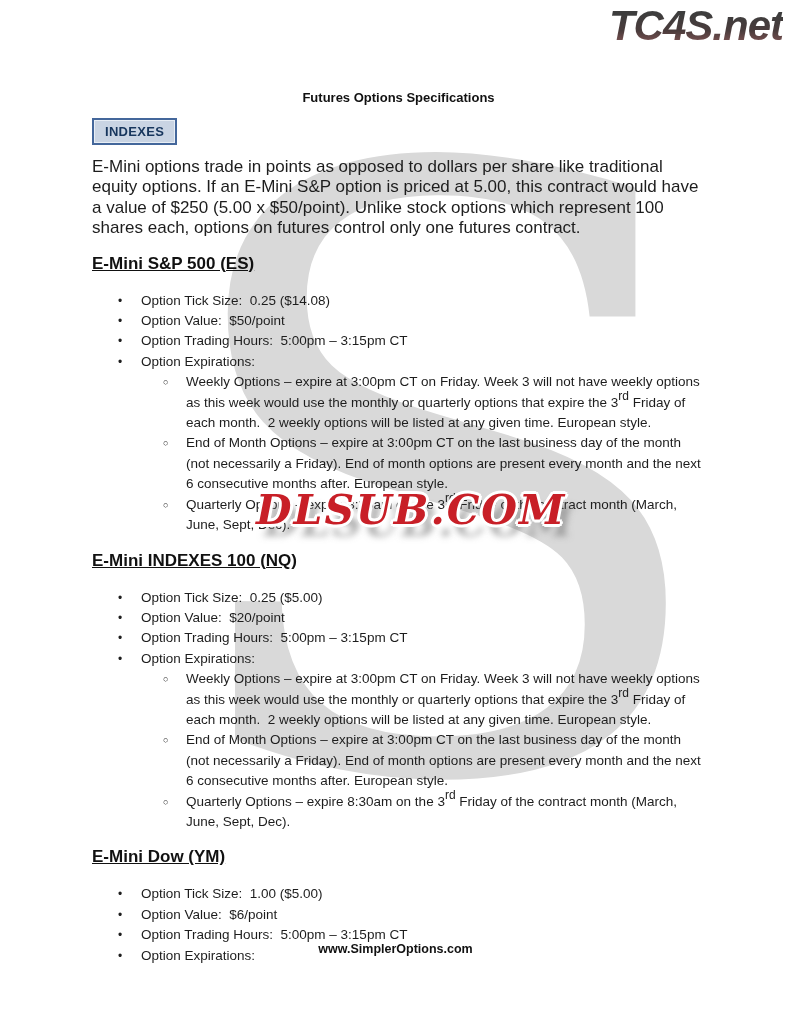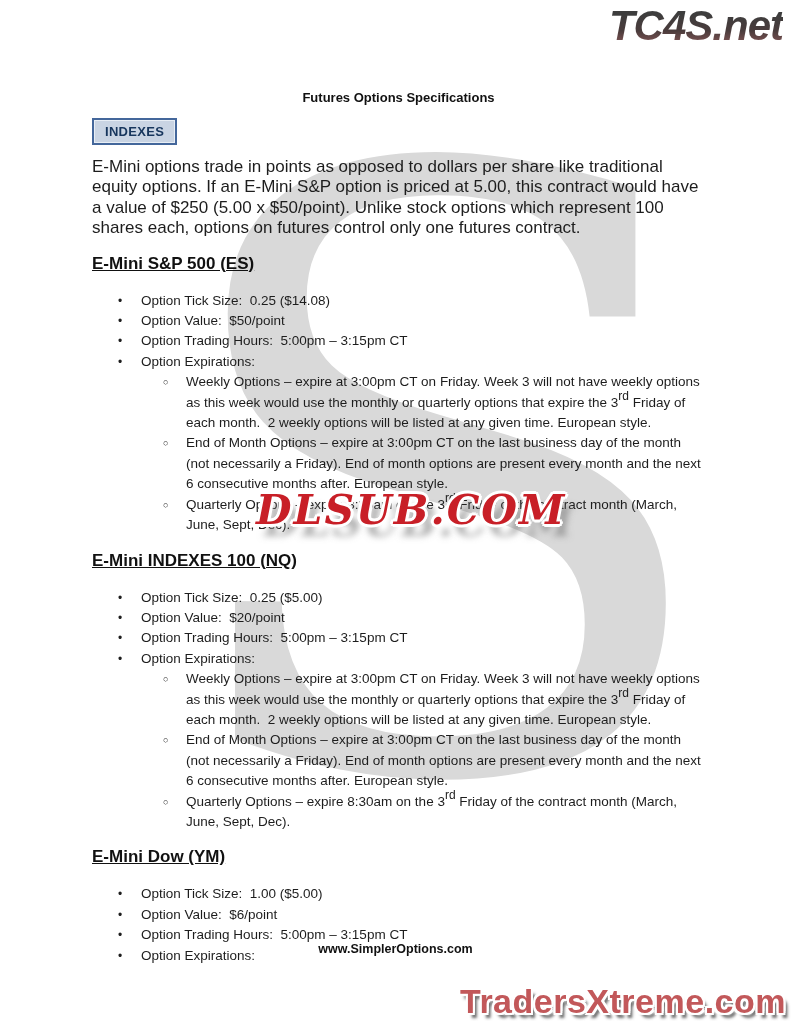--- a/index.html
+++ b/index.html
@@ -210,14 +210,13 @@
               </div>
             </li>
           </ul></section>
       </div>
   </div>
 
   <div class="dlsub-stamp">DLSUB.COM</div>
 
   <div class="footer">www.SimplerOptions.com</div>
 
-  <div class="traders-logo">TradersXtreme.com</div>
 </div>
 
 </body></html>

